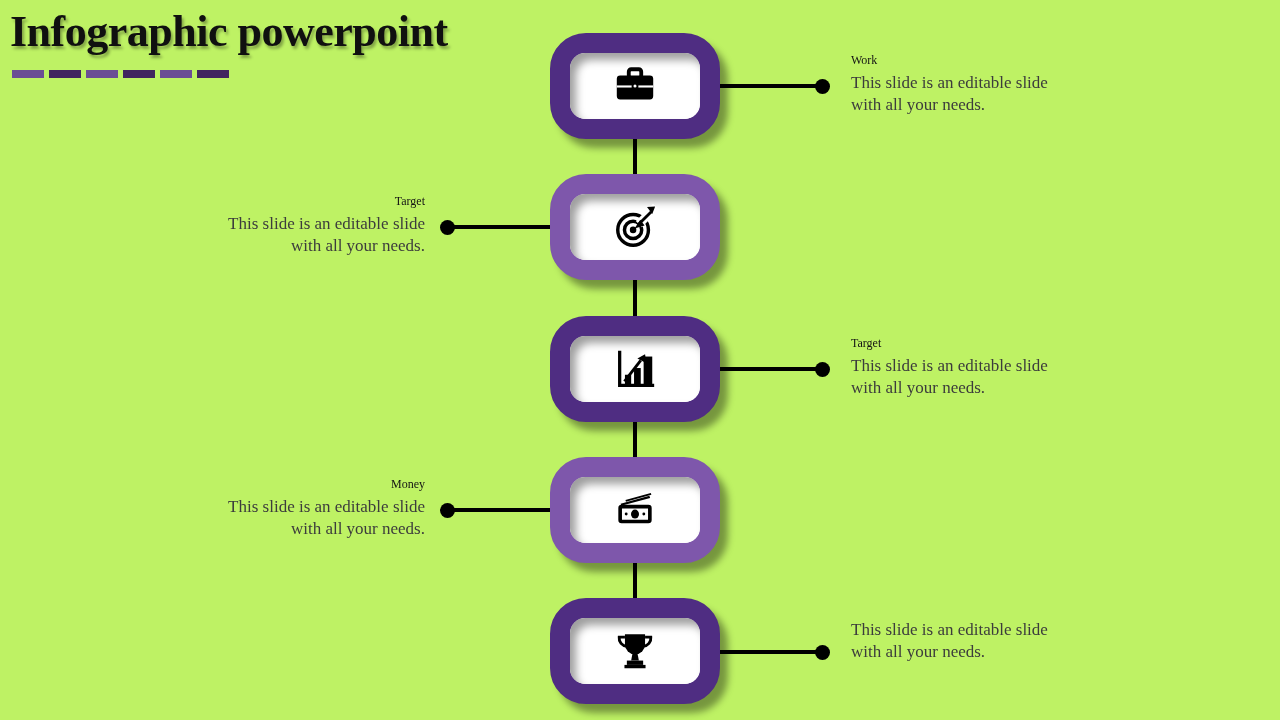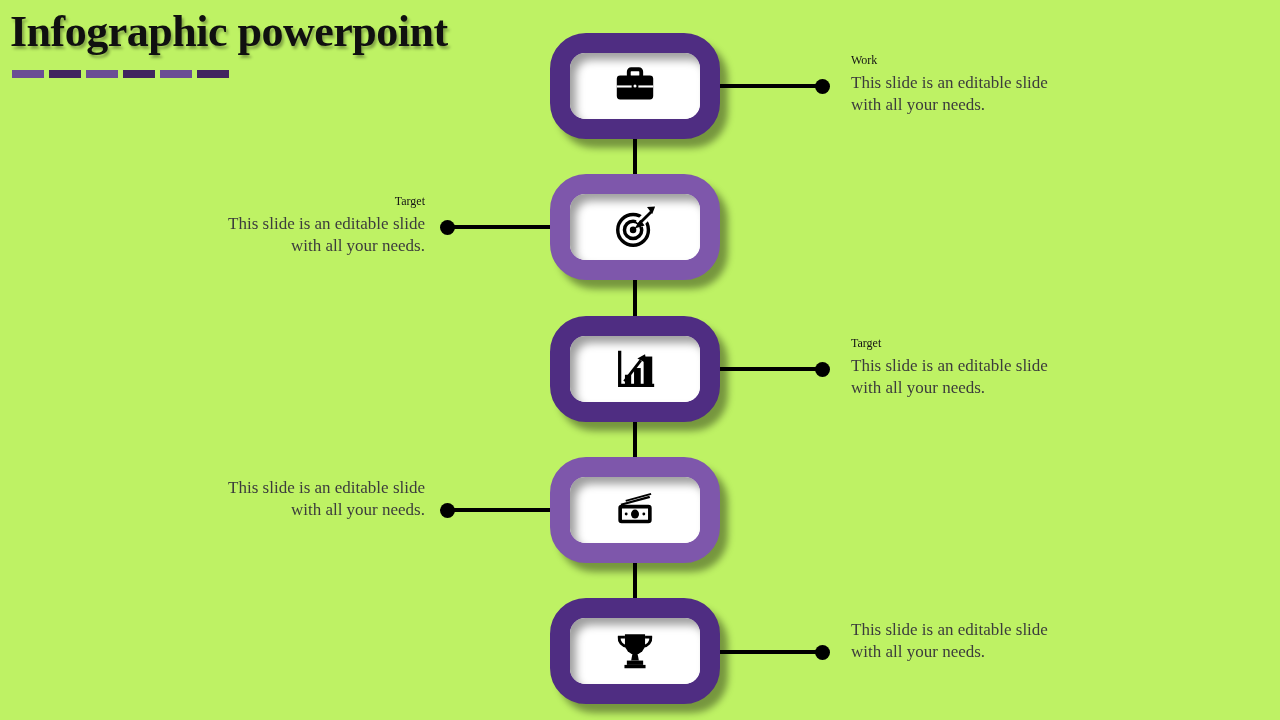--- a/index.html
+++ b/index.html
@@ -154,19 +154,20 @@
   </div>
   <div class="label side-left" style="top:194px">
     <p class="heading">Target</p>
     <p class="desc">This slide is an editable slide with all your needs.</p>
   </div>
   <div class="label side-right" style="top:336px">
     <p class="heading">Target</p>
     <p class="desc">This slide is an editable slide with all your needs.</p>
   </div>
   <div class="label side-left" style="top:477px">
+    <p class="heading">Money</p>
     <p class="desc">This slide is an editable slide with all your needs.</p>
   </div>
   <div class="label side-right" style="top:619px">
     <p class="desc">This slide is an editable slide with all your needs.</p>
   </div>
 
 </div>
 
 </body></html>

